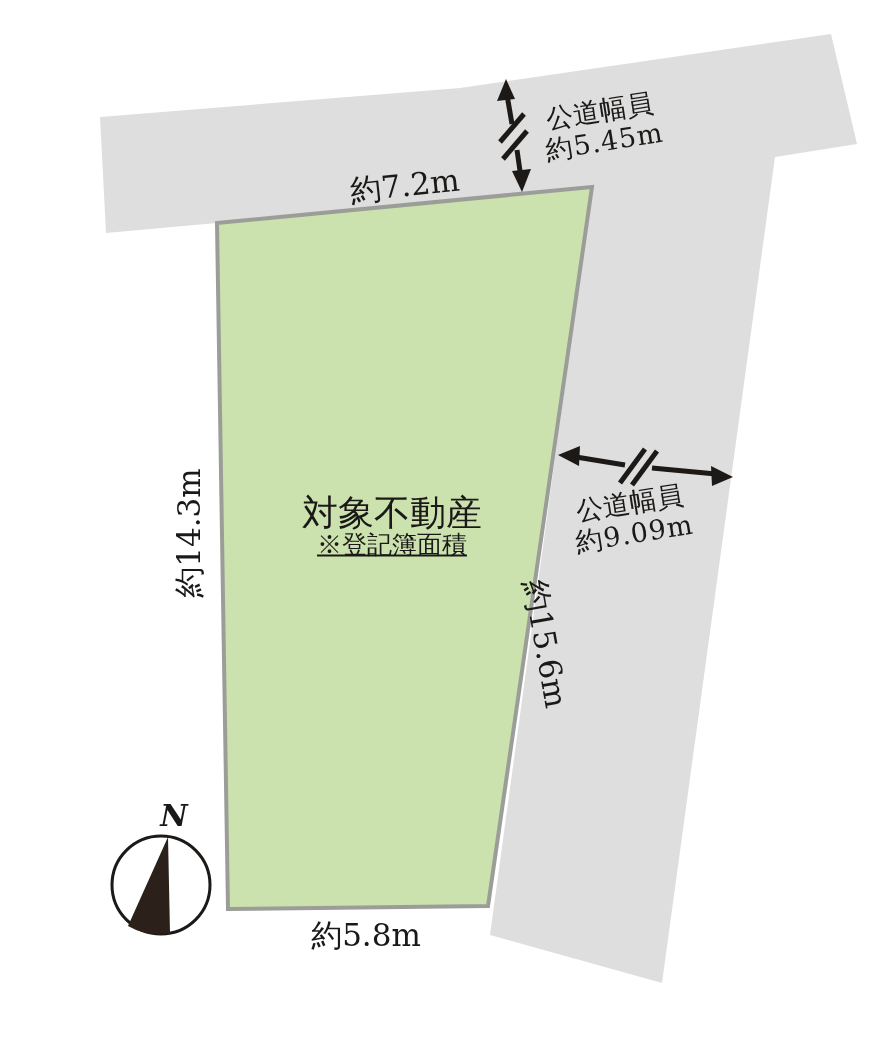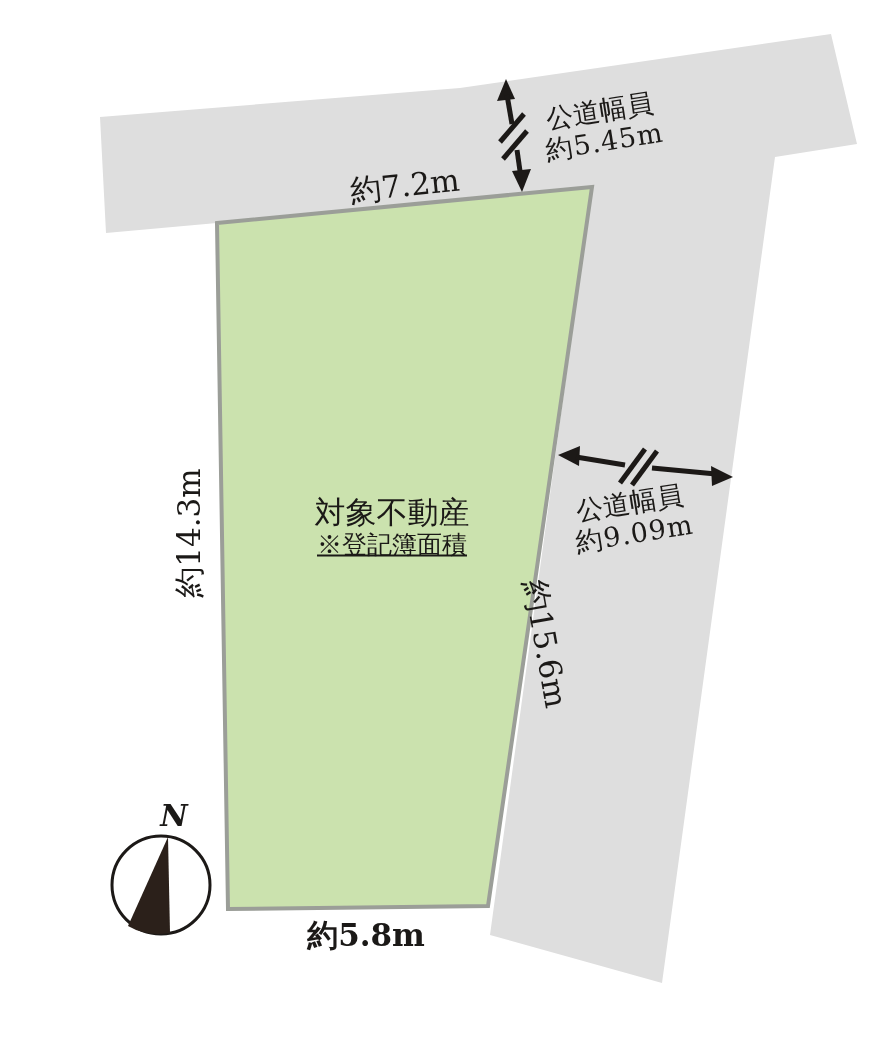--- a/index.html
+++ b/index.html
@@ -21,21 +21,21 @@
   }
   .dim{font-size:31px;}
   .road-label{font-size:27px;text-align:center;}
   .road-label .val{letter-spacing:1px;}
   .prop{
     position:absolute;
     transform:translate(-50%,-50%);
     text-align:center;
     white-space:nowrap;
   }
-  .prop .l1,.prop .l2,.prop .l3{font-size:31px;line-height:35px;}
+  .prop .l1,.prop .l2,.prop .l3{font-size:36px;line-height:35px;}
   .prop .l4{font-size:25px;line-height:30px;text-decoration:underline;}
   .north{font-size:30px;font-style:italic;font-weight:bold;}
 </style>
 </head>
 <body>
 
 <div class="canvas">
 
   <svg width="887" height="1038" viewBox="0 0 887 1038">
 
@@ -76,21 +76,21 @@
     <div class="lbl">公道幅員</div>
     <div class="val">約9.09m</div>
   </div>
 
   <div class="label dim" style="left:405px;top:186px;transform:translate(-50%,-50%) rotate(-6deg);">約7.2m</div>
 
   <div class="label dim" style="left:190px;top:533px;transform:translate(-50%,-50%) rotate(-90deg);">約14.3m</div>
 
   <div class="label dim" style="left:545px;top:644px;transform:translate(-50%,-50%) rotate(80deg);">約15.6m</div>
 
-  <div class="label dim" style="left:366px;top:936px;font-weight:bold;">約5.8m</div>
+  <div class="label dim" style="left:366px;top:936px;">約5.8m</div>
 
   <div class="prop" style="left:392px;top:527px;">
     <div class="l1">対象不動産</div>
     <div class="l4">※登記簿面積</div>
   </div>
 
   <div class="label north" style="left:174px;top:816px;">N</div>
 
 </div>
 

